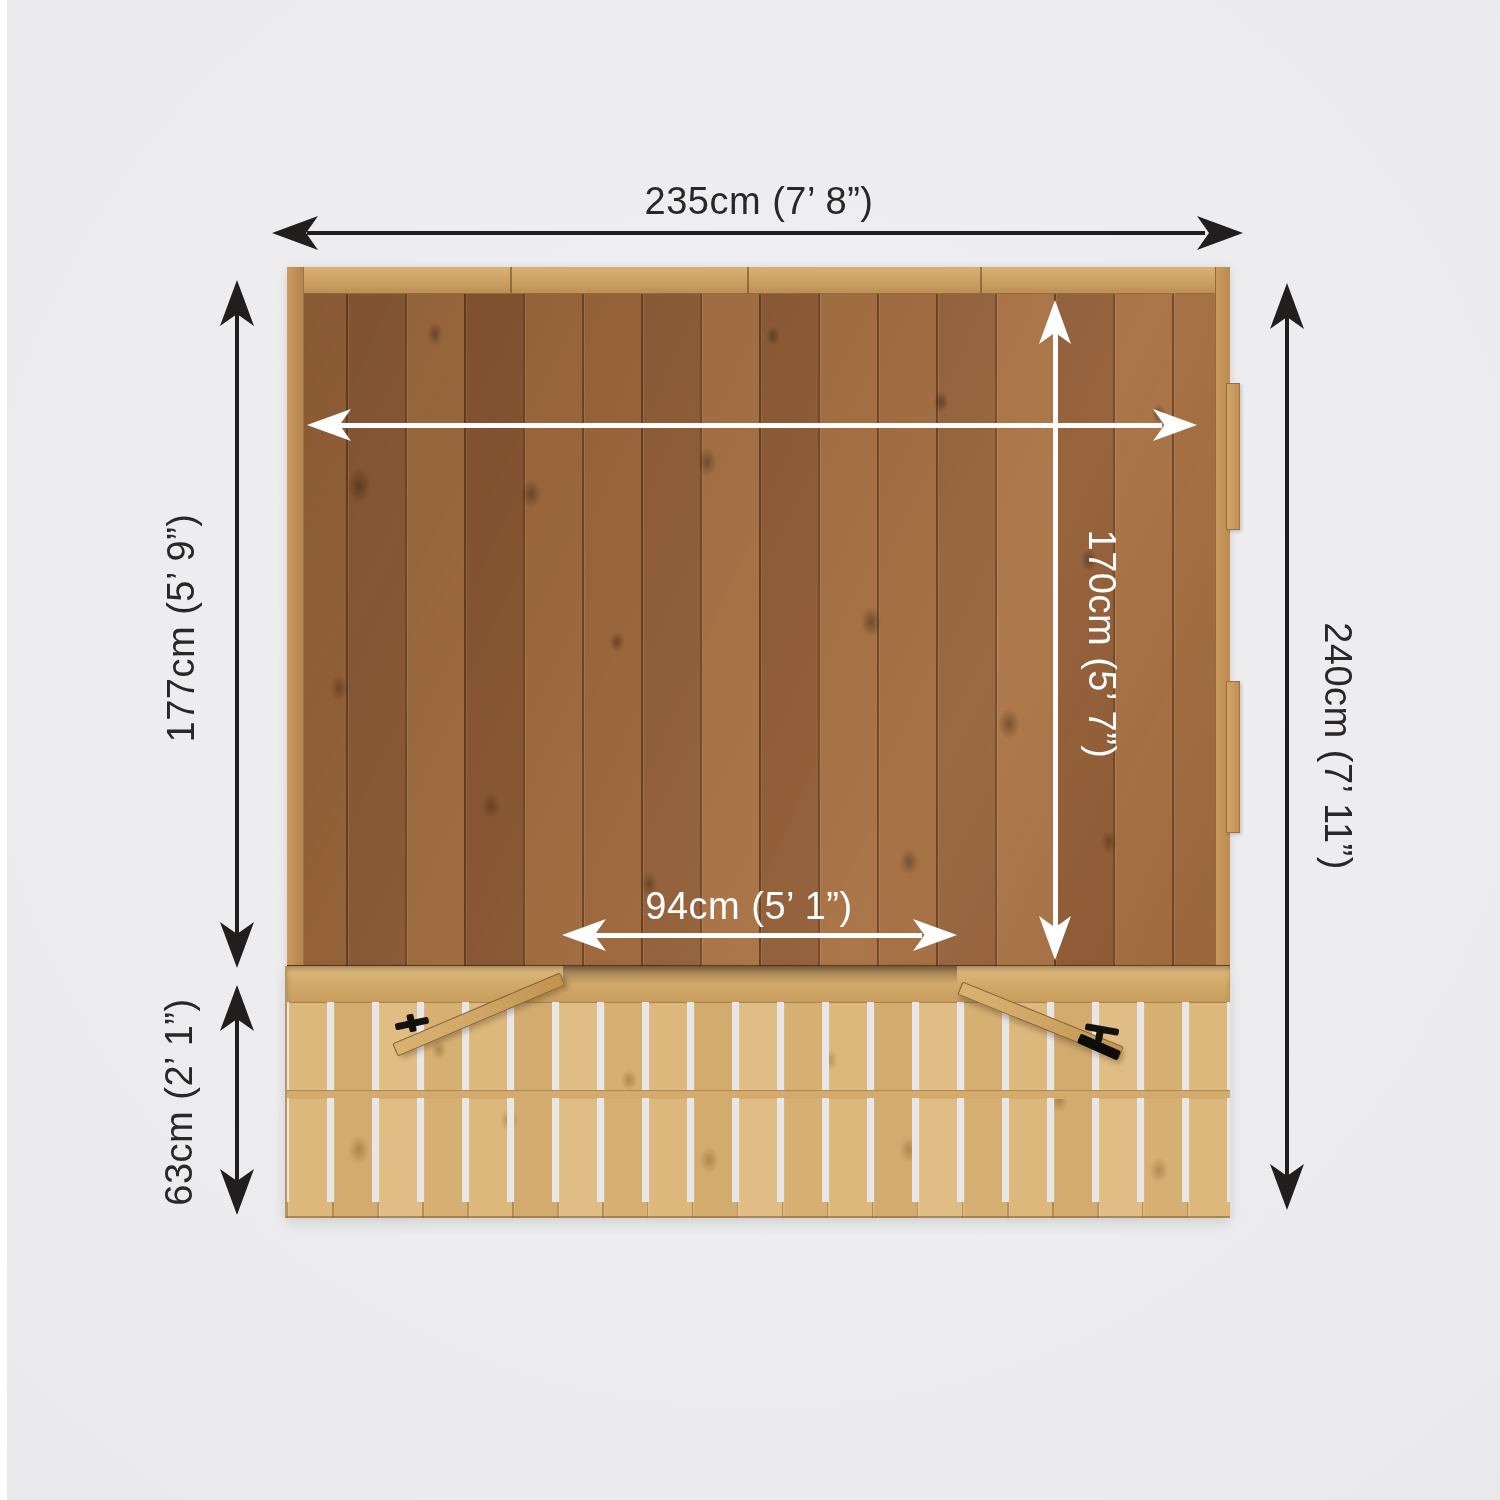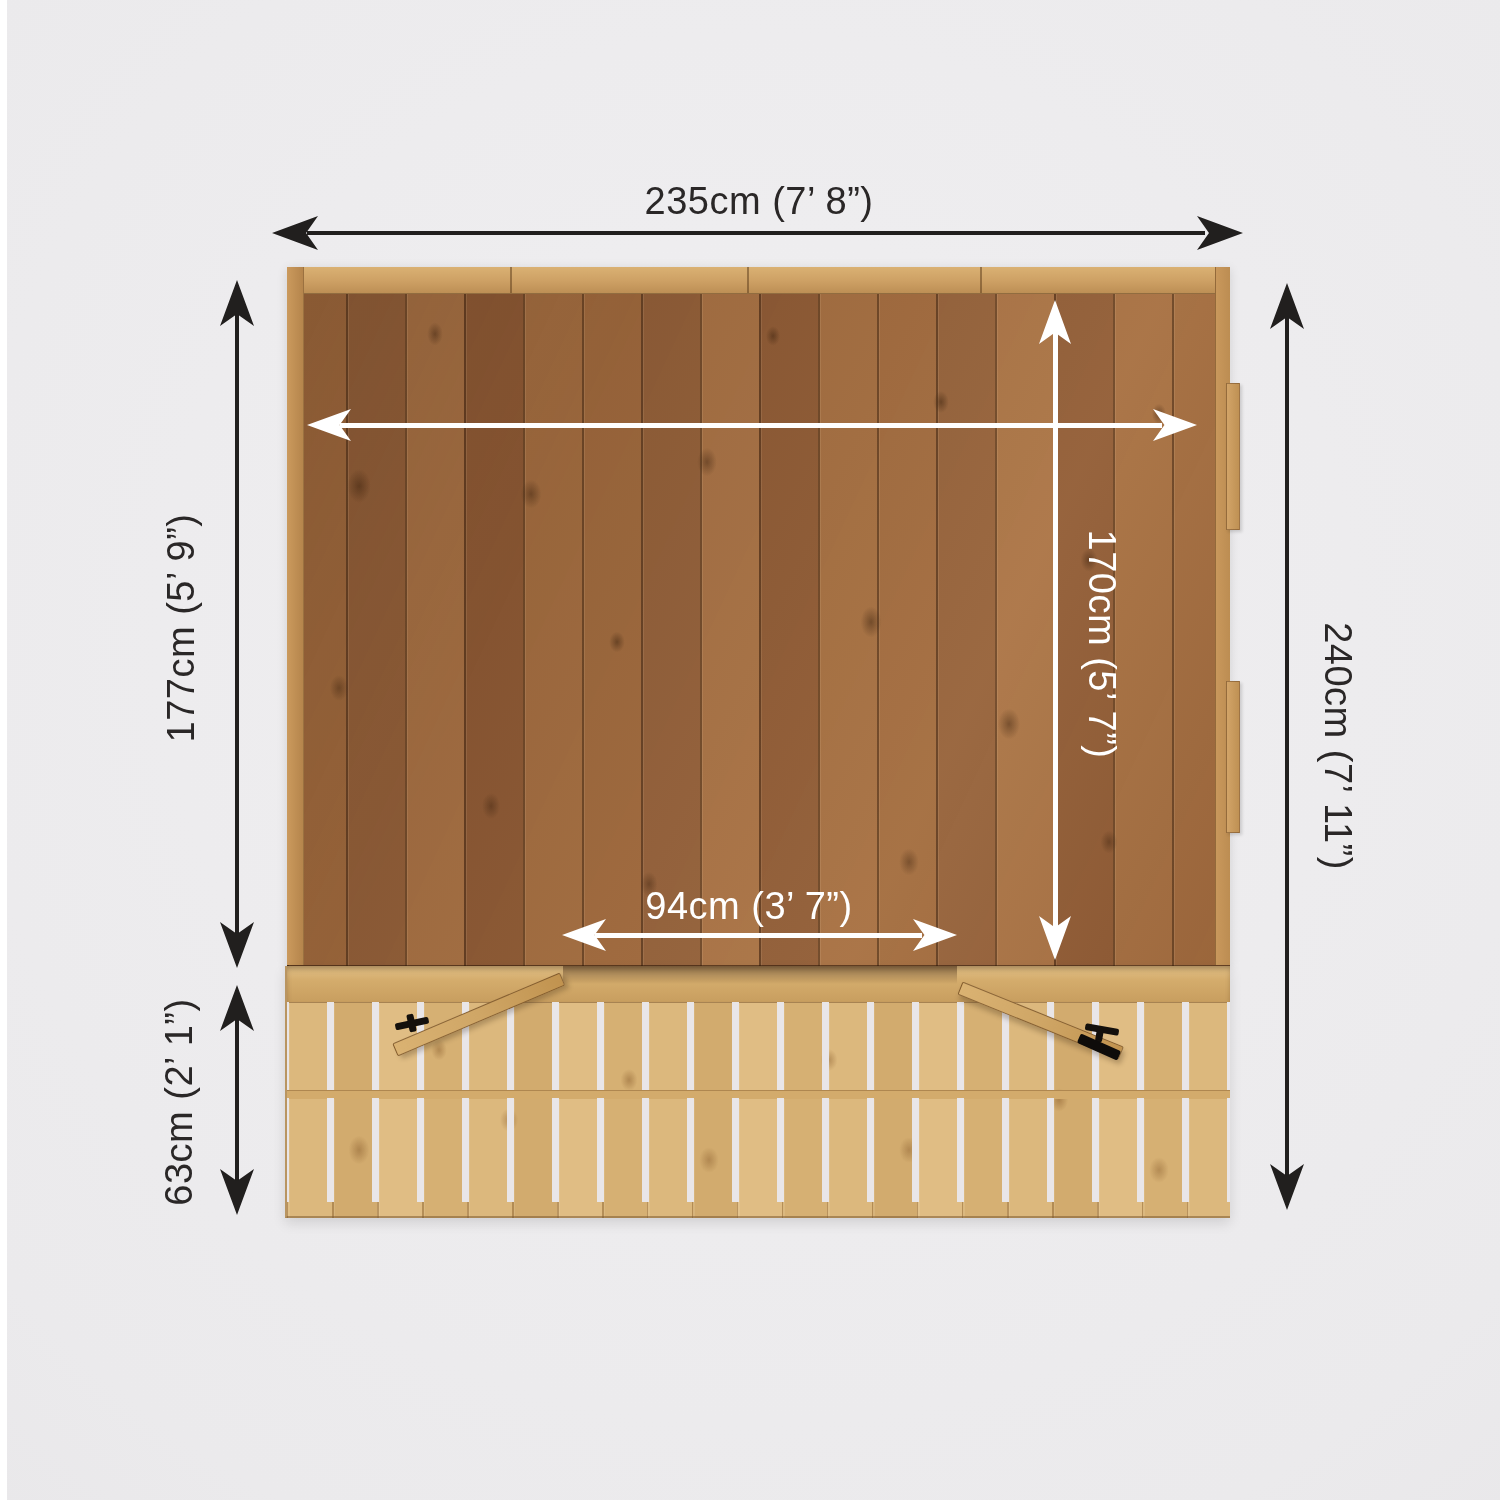--- a/index.html
+++ b/index.html
@@ -200,15 +200,15 @@
   <div class="head white flip a5-r"></div>
 
   <div class="head white up a6-u"></div>
   <div class="shaft white a6-s"></div>
   <div class="head white down a6-d"></div>
   <div class="dim-label white rot-cw l6">170cm (5’ 7”)</div>
 
   <div class="head white a7-l"></div>
   <div class="shaft white a7-s"></div>
   <div class="head white flip a7-r"></div>
-  <div class="dim-label white l7">94cm (3’ 7”)</div>
+  <div class="dim-label white l7">94cm (5’ 1”)</div>
 
 </div>
 
 </body></html>

